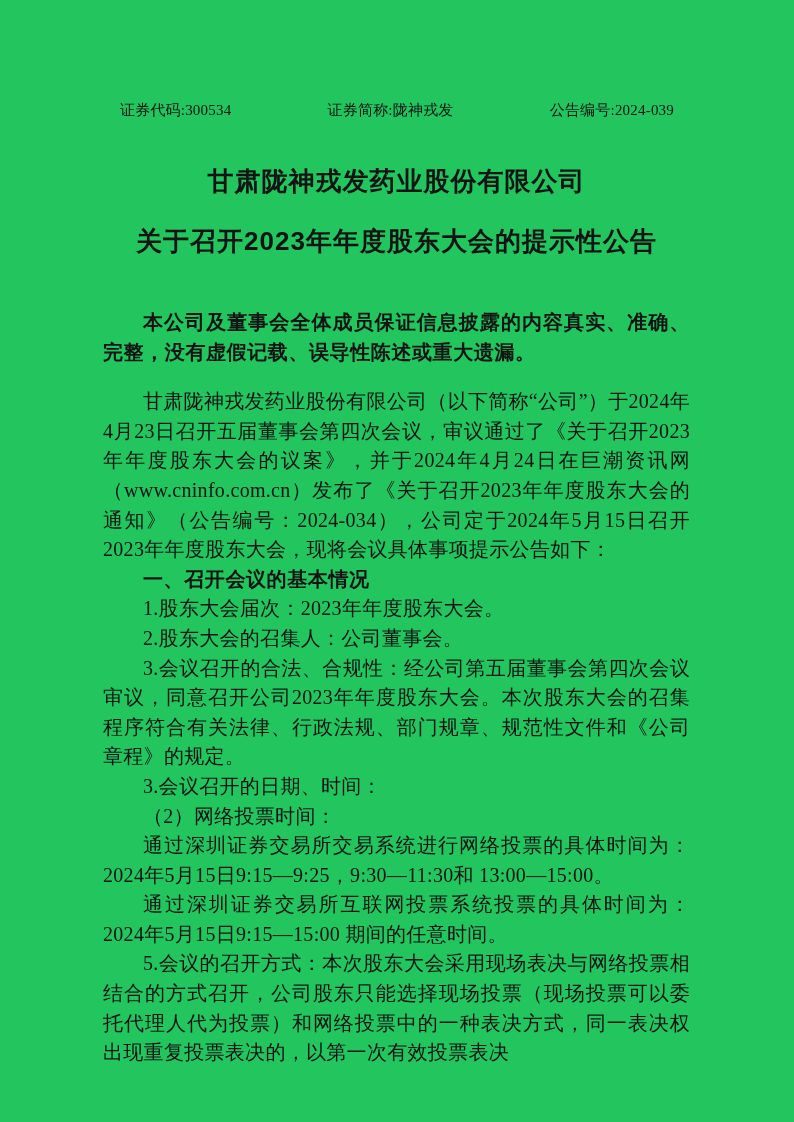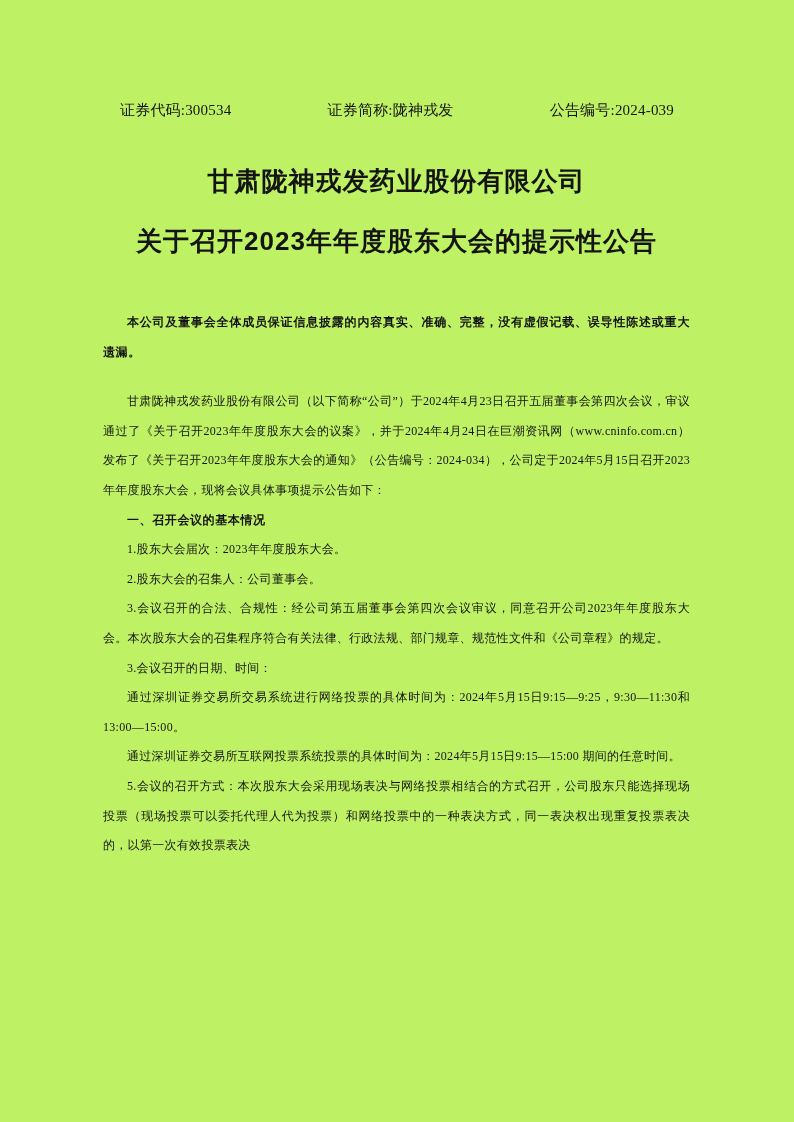--- a/index.html
+++ b/index.html
@@ -5,21 +5,21 @@
   html, body {
     margin: 0;
     padding: 0;
     background: #ffffff;
   }
   .page {
     position: relative;
     width: 794px;
     height: 1122px;
     margin: 0 auto;
-    background: #bef264;
+    background: #22c55e;
     box-sizing: border-box;
     padding: 101px 104px 0 103px;
     color: #141414;
     font-family: "Liberation Serif", "DejaVu Serif", serif;
     overflow: hidden;
   }
   .doc-header {
     display: flex;
     justify-content: space-between;
     align-items: baseline;
@@ -35,21 +35,21 @@
     font-size: 26px;
     letter-spacing: 1px;
   }
   .doc-title.line1 { margin-top: 44px; }
   .doc-title.line2 { margin-top: 25px; }
   .doc-body {
     margin-top: 0;
   }
   .doc-body p {
     margin: 0;
-    font-size: 12px;
+    font-size: 20px;
     line-height: 29.6px;
     text-align: justify;
     text-indent: 2em;
     letter-spacing: 0.3px;
   }
   .doc-body p.bold {
     font-weight: bold;
     font-family: "Liberation Sans", "DejaVu Sans", sans-serif;
     letter-spacing: 0.6px;
   }
@@ -70,17 +70,18 @@
   <div class="doc-title line2">关于召开2023年年度股东大会的提示性公告</div>
 
   <div class="doc-body" id="doc-body">
       <p class="bold disclaimer">本公司及董事会全体成员保证信息披露的内容真实、准确、完整，没有虚假记载、误导性陈述或重大遗漏。</p>
       <p class="first-body">甘肃陇神戎发药业股份有限公司（以下简称“公司”）于2024年4月23日召开五届董事会第四次会议，审议通过了《关于召开2023年年度股东大会的议案》，并于2024年4月24日在巨潮资讯网（www.cninfo.com.cn）发布了《关于召开2023年年度股东大会的通知》（公告编号：2024-034），公司定于2024年5月15日召开2023年年度股东大会，现将会议具体事项提示公告如下：</p>
       <p class="bold">一、召开会议的基本情况</p>
       <p>1.股东大会届次：2023年年度股东大会。</p>
       <p>2.股东大会的召集人：公司董事会。</p>
       <p>3.会议召开的合法、合规性：经公司第五届董事会第四次会议审议，同意召开公司2023年年度股东大会。本次股东大会的召集程序符合有关法律、行政法规、部门规章、规范性文件和《公司章程》的规定。</p>
       <p>3.会议召开的日期、时间：</p>
+      <p>（2）网络投票时间：</p>
       <p>通过深圳证券交易所交易系统进行网络投票的具体时间为：2024年5月15日9:15—9:25，9:30—11:30和 13:00—15:00。</p>
       <p>通过深圳证券交易所互联网投票系统投票的具体时间为：2024年5月15日9:15—15:00 期间的任意时间。</p>
       <p>5.会议的召开方式：本次股东大会采用现场表决与网络投票相结合的方式召开，公司股东只能选择现场投票（现场投票可以委托代理人代为投票）和网络投票中的一种表决方式，同一表决权出现重复投票表决的，以第一次有效投票表决</p>
     </div>
 </div>
 
 </body></html>

